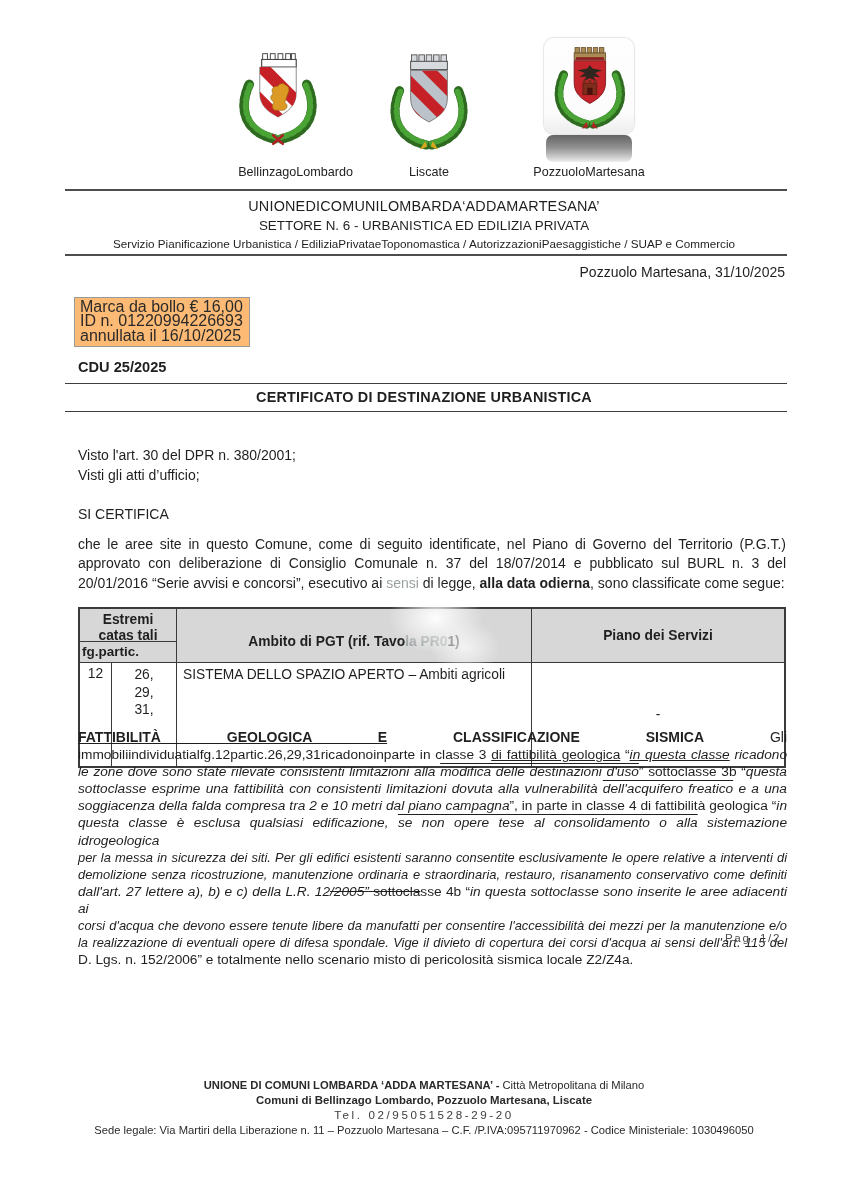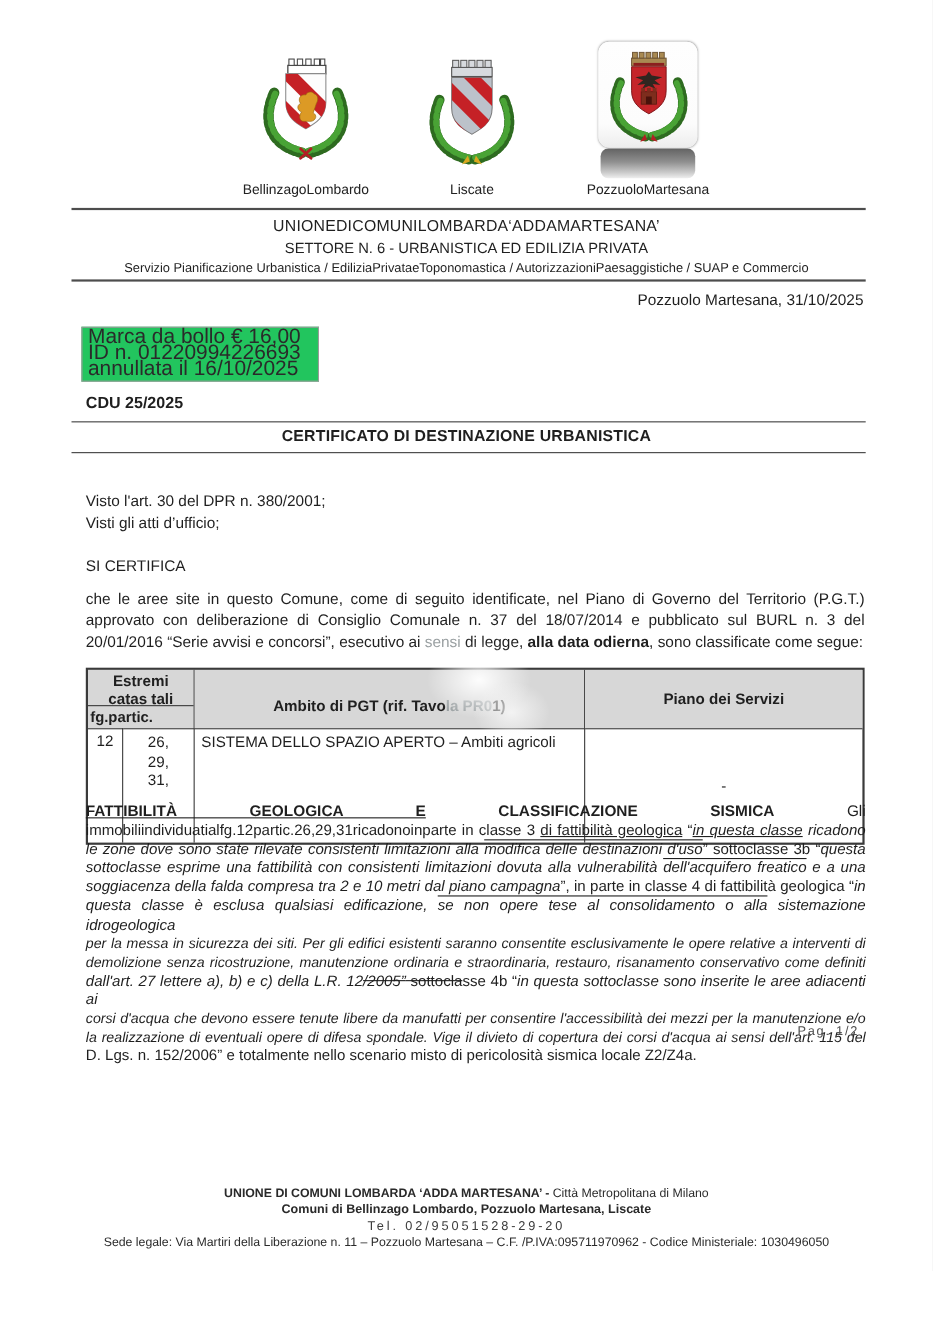--- a/index.html
+++ b/index.html
@@ -29,22 +29,22 @@
   .rule{position:absolute;left:65px;width:722px;border-top:2px solid #4d4d4d;}
   .rule.thin{border-top-width:1.6px;border-top-color:#3e3e3e;}
 
   .letterhead{position:absolute;top:196px;left:0;width:100%;text-align:center;}
   .lh1{font-size:14.4px;line-height:20px;letter-spacing:.2px;}
   .lh2{font-size:13.4px;line-height:19px;}
   .lh3{font-size:11.7px;line-height:17px;}
 
   .dateline{position:absolute;top:264px;right:63px;font-size:14px;}
 
-  .stamp{position:absolute;top:297px;left:74px;border:1px solid #9a9a9a;background:#22c55e;
-         padding:2px 16px 3px 5px;font-size:19px;line-height:14.3px;color:#2a2a2a;}
+  .stamp{position:absolute;top:297px;left:74px;border:1px solid #9a9a9a;background:#fdba74;
+         padding:2px 6px 3px 5px;font-size:16px;line-height:14.3px;color:#2a2a2a;}
 
   .doc-number{position:absolute;top:359px;left:78px;font-size:14.6px;font-weight:bold;}
   .doc-title{position:absolute;top:389px;left:0;width:100%;text-align:center;font-size:14.4px;font-weight:bold;letter-spacing:.2px;}
 
   .bodytext{position:absolute;left:78px;width:708px;font-size:14px;line-height:19.3px;text-align:justify;}
   .certifica{position:absolute;top:506px;left:78px;font-size:14px;}
 
   
   .tbl{position:absolute;top:607px;left:78px;width:708px;border:2px solid #3a3a3a;
        display:grid;grid-template-columns:32px 65px 355px 1fr;font-size:13.8px;box-sizing:border-box;}
@@ -78,21 +78,21 @@
   .f1{font-size:11.2px;line-height:14.5px;}
   .f2{font-size:11.4px;line-height:14.5px;font-weight:bold;}
   .f3{font-size:11.6px;line-height:16px;letter-spacing:2.6px;color:#3c3c3c;}
   .f4{font-size:11.2px;line-height:15.5px;}
 </style>
 </head>
 <body>
 
 <div class="page">
 
-  <div class="crest-block" style="left:203px;">
+  <div class="crest-block" style="left:203px;text-align:right;">
     <div class="crest-art">
       <svg width="96" height="112" viewBox="0 0 100 112">
         <defs>
             <clipPath id="sb">
               <path d="M31,28 h38 v27 c0,14 -10,20 -19,25 c-9,-5 -19,-11 -19,-25 z"></path>
             </clipPath>
           </defs>
         <g>
           <rect x="33" y="20" width="36" height="8" fill="#ffffff" stroke="#444" stroke-width="1.2"></rect>
           <rect x="34" y="14" width="5" height="6" fill="#fff" stroke="#444"></rect>

